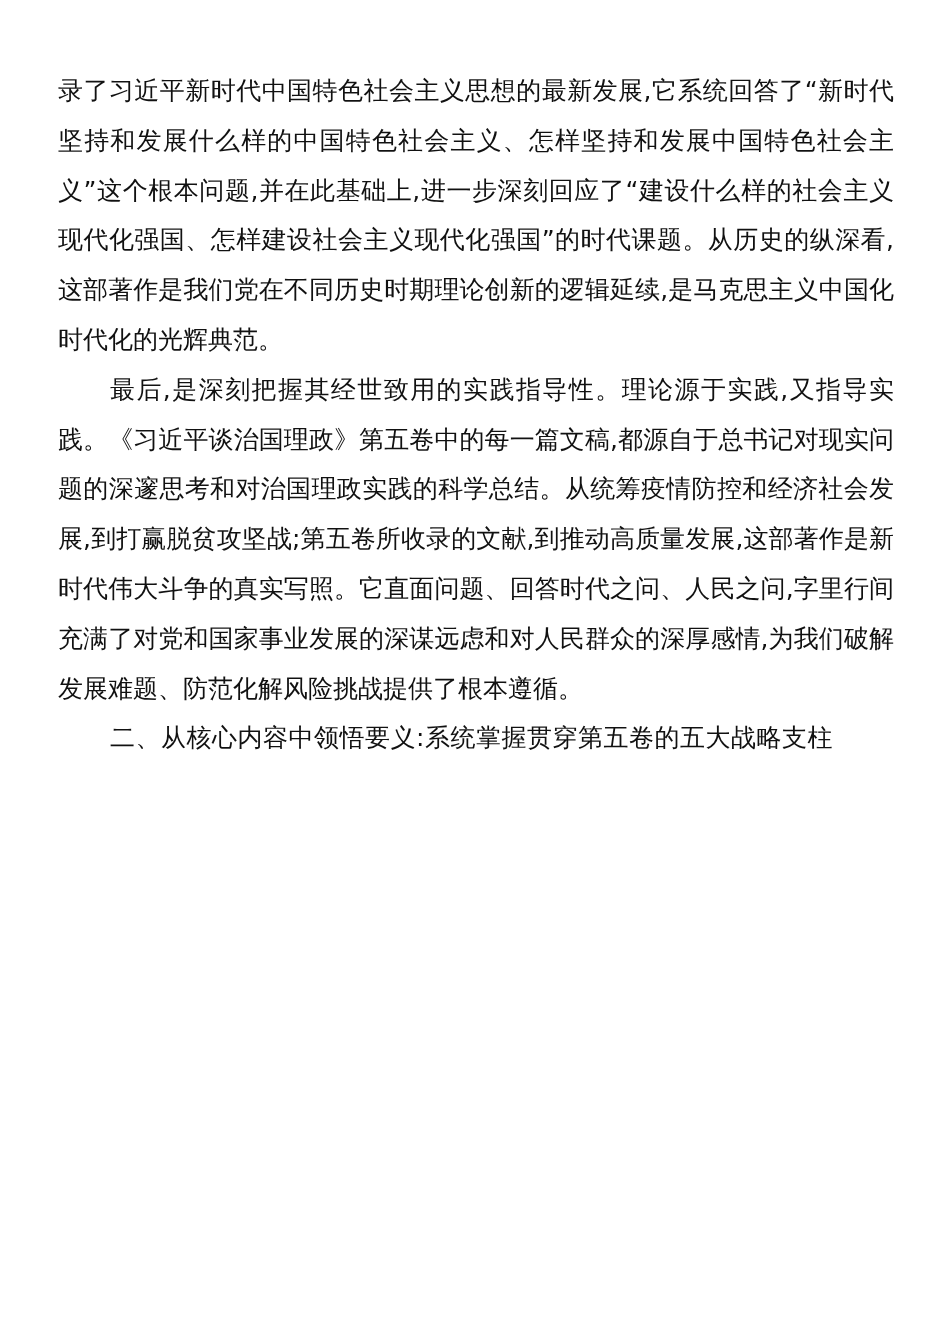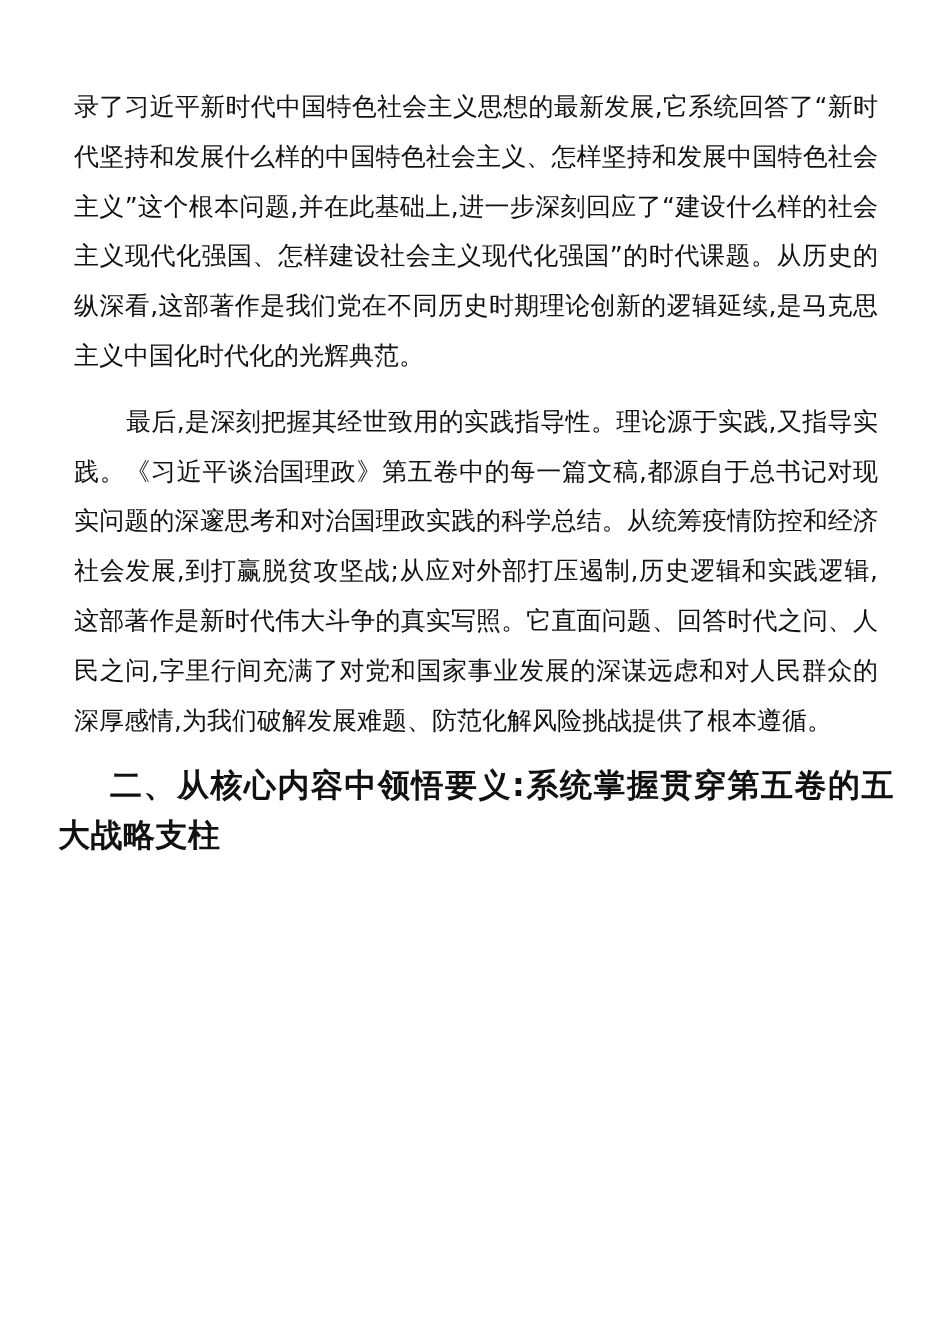--- a/index.html
+++ b/index.html
@@ -19,36 +19,36 @@
       top: 66px;
       width: 836px;
       color: #111111;
       font-family: "DejaVu Sans", "Liberation Sans", sans-serif;
       font-size: 25px;
       line-height: 49.8px;
       text-align: justify;
       text-justify: inter-character;
     }
     .para {
-      margin: 16px;
+      margin: 0;
       padding: 0;
     }
     .para.indent {
       text-indent: 52px;
     }
     .heading {
       margin: 0;
       padding: 0;
       text-indent: 52px;
-      font-weight: bold;
-      font-size: 32px;
+      font-weight: normal;
+      font-size: 25px;
       line-height: 49.8px;
       letter-spacing: 0.5px;
     }
   </style>
 </head>
 <body>
 
 <div class="page">
   <p class="para">录了习近平新时代中国特色社会主义思想的最新发展,它系统回答了“新时代坚持和发展什么样的中国特色社会主义、怎样坚持和发展中国特色社会主义”这个根本问题,并在此基础上,进一步深刻回应了“建设什么样的社会主义现代化强国、怎样建设社会主义现代化强国”的时代课题。从历史的纵深看,这部著作是我们党在不同历史时期理论创新的逻辑延续,是马克思主义中国化时代化的光辉典范。</p>
-  <p class="para indent">最后,是深刻把握其经世致用的实践指导性。理论源于实践,又指导实践。《习近平谈治国理政》第五卷中的每一篇文稿,都源自于总书记对现实问题的深邃思考和对治国理政实践的科学总结。从统筹疫情防控和经济社会发展,到打赢脱贫攻坚战;从应对外部打压遏制,历史逻辑和实践逻辑,这部著作是新时代伟大斗争的真实写照。它直面问题、回答时代之问、人民之问,字里行间充满了对党和国家事业发展的深谋远虑和对人民群众的深厚感情,为我们破解发展难题、防范化解风险挑战提供了根本遵循。</p>
+  <p class="para indent">最后,是深刻把握其经世致用的实践指导性。理论源于实践,又指导实践。《习近平谈治国理政》第五卷中的每一篇文稿,都源自于总书记对现实问题的深邃思考和对治国理政实践的科学总结。从统筹疫情防控和经济社会发展,到打赢脱贫攻坚战;第五卷所收录的文献,到推动高质量发展,这部著作是新时代伟大斗争的真实写照。它直面问题、回答时代之问、人民之问,字里行间充满了对党和国家事业发展的深谋远虑和对人民群众的深厚感情,为我们破解发展难题、防范化解风险挑战提供了根本遵循。</p>
   <h2 class="heading">二、从核心内容中领悟要义:系统掌握贯穿第五卷的五大战略支柱</h2>
 </div>
 
 </body></html>

